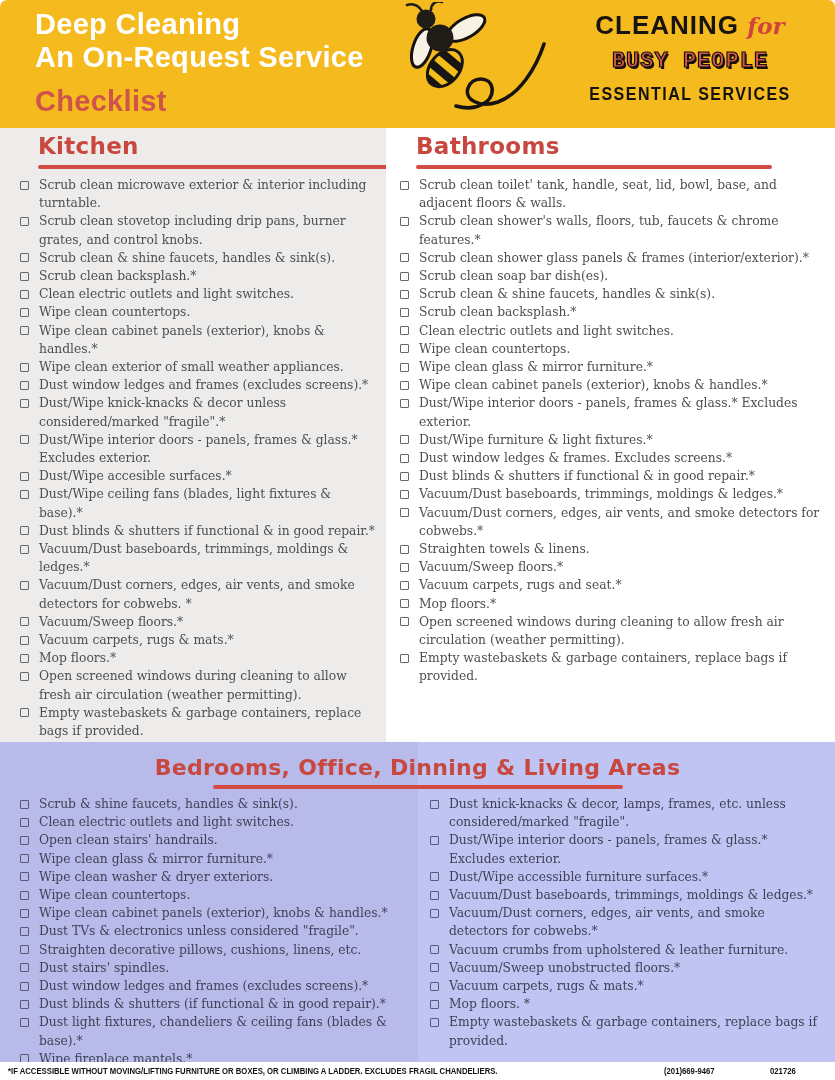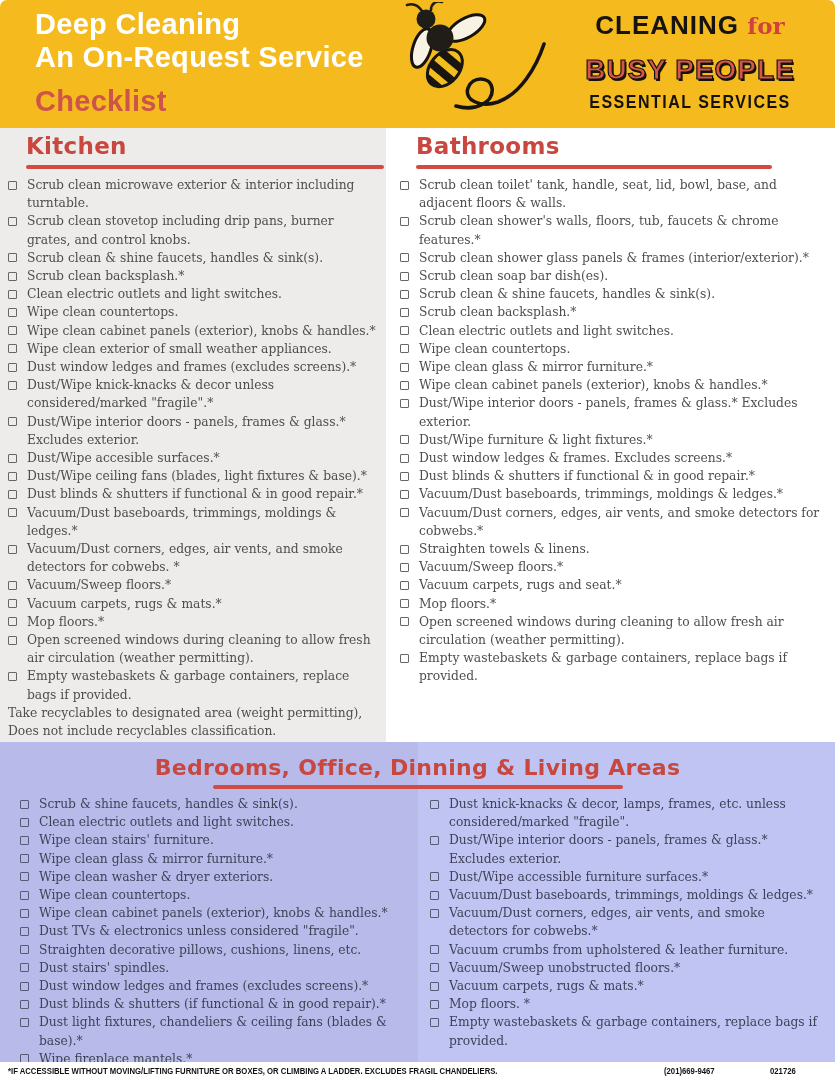--- a/index.html
+++ b/index.html
@@ -13,28 +13,28 @@
   .page{position:relative; width:835px; height:1080px; overflow:hidden; background:#fff;border-radius:7px;}
 
   
   .header{position:relative; height:128px; background:var(--yellow); overflow:hidden;}
   .title-block{position:absolute; left:35px; top:8px; font-family:"Liberation Sans", sans-serif;}
   .title-line{font-size:29px; line-height:33px; font-weight:bold; color:#ffffff; letter-spacing:0.3px;}
   .subtitle{margin-top:11px; font-size:29px; line-height:32px; font-weight:bold; color:var(--subtitle); letter-spacing:0.3px;}
   .bee-svg{position:absolute; left:396px; top:2px; width:160px; height:122px;}
   .logo{position:absolute; right:6px; top:10px; width:278px; text-align:center; font-family:"Liberation Sans", sans-serif;}
   .logo-line1{font-size:26px; line-height:30px; font-weight:bold; color:#17130F; letter-spacing:1px; white-space:nowrap;}
-  .logo-for{font-family:"DejaVu Serif", serif; font-weight:bold; font-size:23px; color:#D2423C; letter-spacing:0;}
-  .logo-busy{margin-top:12px; font-family:Liberation Sans, sans-serif; font-weight:bold; font-size:28px; line-height:34px; color:var(--logo-red); letter-spacing:1px; white-space:nowrap; -webkit-text-stroke:1.2px #17120E; text-shadow:1.5px 1.5px 0 #17120E;}
+  .logo-for{font-family:"DejaVu Serif", serif; font-style:italic; font-weight:bold; font-size:23px; color:#D2423C; letter-spacing:0;}
+  .logo-busy{margin-top:4px; font-family:Liberation Mono, monospace; font-weight:bold; font-size:22px; line-height:34px; color:var(--logo-red); letter-spacing:1px; white-space:nowrap; -webkit-text-stroke:1.2px #17120E; text-shadow:1.5px 1.5px 0 #17120E;}
   .logo-essential{margin-top:6px; font-size:16px; line-height:18px; font-weight:bold; color:#15110D; letter-spacing:1.5px; white-space:nowrap; transform:scaleY(1.15);}
 
   
   .columns{display:flex; height:614px; overflow:hidden;}
   .col{padding-top:5px;}
-  .col-kitchen{width:386px; background:var(--gray-col); padding-left:8px; padding-right:8px;}
+  .col-kitchen{width:386px; background:var(--gray-col); padding-left:20px; padding-right:8px;}
   .col-bath{flex:1; background:#ffffff; padding-left:14px; padding-right:8px;}
   .sec-title{font-family:"DejaVu Sans", sans-serif; font-weight:bold; font-size:23px; line-height:27px; color:var(--accent); letter-spacing:0.3px;}
   .col-kitchen .sec-title{margin-left:18px;}
   .col-bath .sec-title{margin-left:16px;}
   .rule{height:4px; background:var(--rule); border-radius:2px; margin-top:5px; margin-bottom:7px;}
   .col-kitchen .rule{margin-left:18px; width:358px;}
   .col-bath .rule{margin-left:16px; width:356px;}
 
   .item{display:flex; align-items:flex-start; font-size:12.3px; line-height:18.2px; color:var(--ink);}
   .cb{flex:none; width:9px; height:9px; border:1.4px solid #65656A; border-radius:1px; margin:4.5px 10px 0 0; background:transparent;}
@@ -363,21 +363,21 @@
             <span class="txt">Scrub &amp; shine faucets, handles &amp; sink(s).</span>
           </div>
 
           <div class="item">
             <span class="cb"></span>
             <span class="txt">Clean electric outlets and light switches.</span>
           </div>
 
           <div class="item">
             <span class="cb"></span>
-            <span class="txt">Wipe clean stairs' furniture.</span>
+            <span class="txt">Open clean stairs' handrails.</span>
           </div>
 
           <div class="item">
             <span class="cb"></span>
             <span class="txt">Wipe clean glass &amp; mirror furniture.*</span>
           </div>
 
           <div class="item">
             <span class="cb"></span>
             <span class="txt">Wipe clean washer &amp; dryer exteriors.</span>

